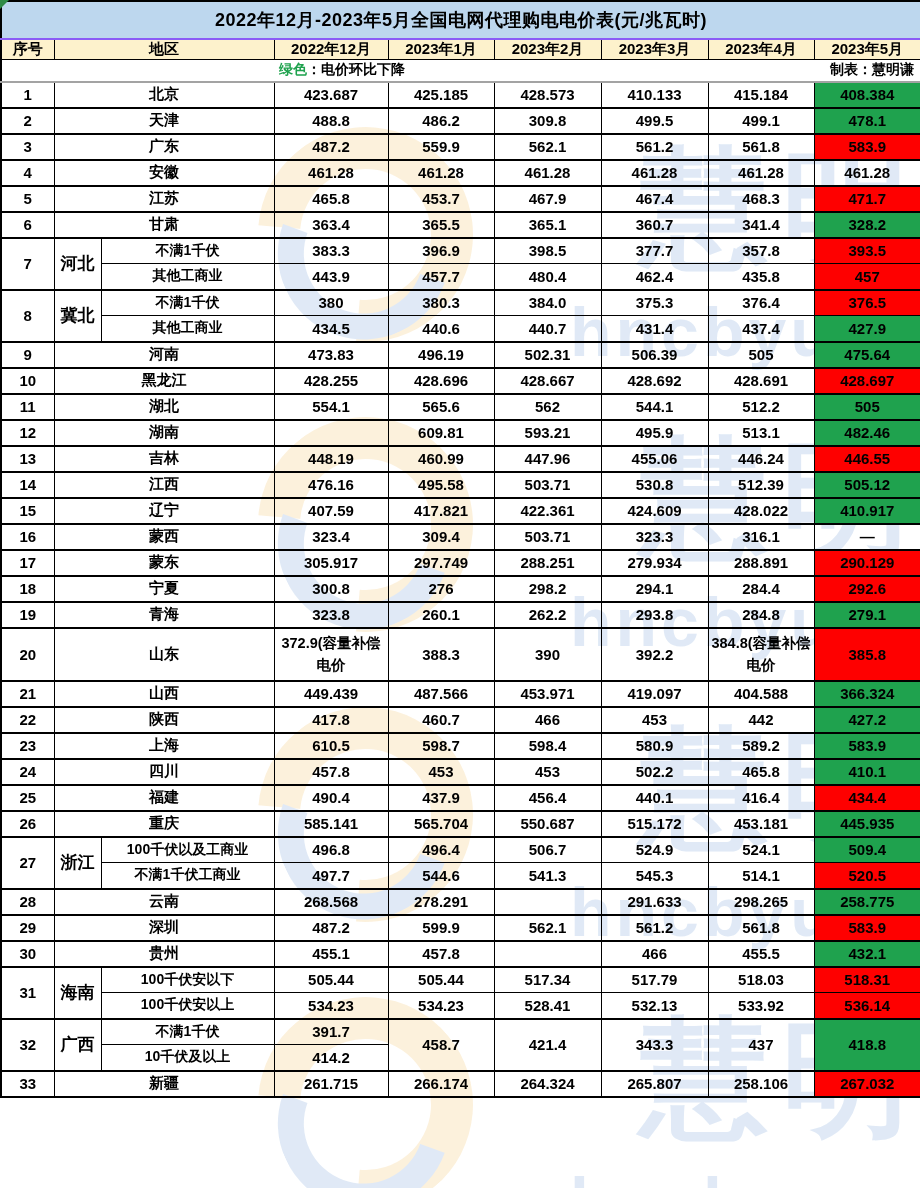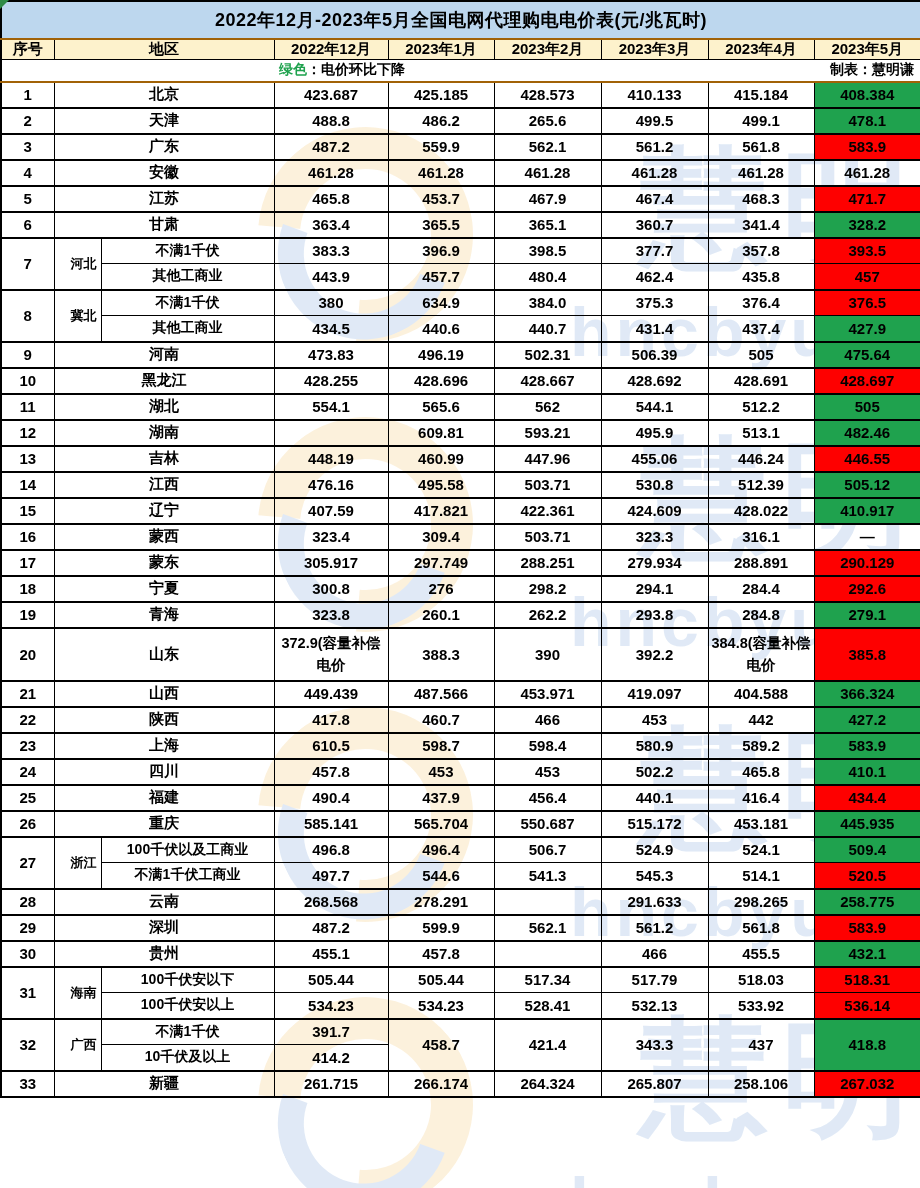--- a/index.html
+++ b/index.html
@@ -40,37 +40,37 @@
     border-top:9px solid #2E8B46;border-right:9px solid transparent;
   }
   
   table{
     position:relative;z-index:1;width:920px;border-collapse:collapse;table-layout:fixed;
     border:2px solid #000;
   }
   th,td{border:1px solid #000;text-align:center;vertical-align:middle;padding:0 2px;overflow:hidden;}
   .title-row th{
     background:var(--title-bg);height:38px;font-size:18px;font-weight:700;
-    border-bottom:2px solid #a16207;letter-spacing:.5px;
+    border-bottom:2px solid #8b5cf6;letter-spacing:.5px;
   }
   .head-row th{background:var(--header-bg);height:17px;font-size:15px;font-weight:700;}
-  .note-row td{height:22px;border-bottom:2px solid #a16207;position:relative;font-size:14px;font-weight:700;}
+  .note-row td{height:22px;border-bottom:2px solid #a3a3a3;position:relative;font-size:14px;font-weight:700;}
   .note-row .legend-a{position:absolute;left:277px;top:50%;transform:translateY(-50%);white-space:nowrap;}
   .note-row .legend-b{position:absolute;left:487px;top:50%;transform:translateY(-50%);white-space:nowrap;margin-top:44px;}
   .note-row .credit{position:absolute;right:6px;top:50%;transform:translateY(-50%);white-space:nowrap;text-align:right;}
   .lbl-green{color:var(--green);}
   .lbl-red{color:var(--red);}
   tbody td{height:26px;font-size:15px;font-weight:600;white-space:nowrap;}
   tbody tr.row-start td{border-top:2px solid #000;}
   tbody td.wrap{white-space:normal;line-height:1.55;font-size:14.5px;margin-left:16px;}
   tr.tall td{height:53px;}
   td.g{background:var(--green);text-align:center;}
   td.r{background:var(--red);}
   td.sublabel{font-size:14px;margin-top:41px;}
-  td.groupcell{font-size:13px;padding:16px;margin-left:36px;}
+  td.groupcell{font-size:17px;padding:2px;margin-left:36px;}
 </style>
 </head>
 <body>
 
 <div class="wm-layer">
   <div class="wm" style="top:115px">
     <div class="wm-logo"></div>
     <span class="wm-cn">慧明谦</span>
     <span class="wm-dom">hncbyun.com</span>
   </div>
@@ -136,21 +136,21 @@
         <td>428.573</td>
         <td>410.133</td>
         <td>415.184</td>
         <td class="g">408.384</td>
       </tr>
       <tr class="row-start">
         <td>2</td>
         <td colspan="2">天津</td>
         <td>488.8</td>
         <td>486.2</td>
-        <td>265.6</td>
+        <td>309.8</td>
         <td>499.5</td>
         <td>499.1</td>
         <td class="g">478.1</td>
       </tr>
       <tr class="row-start">
         <td>3</td>
         <td colspan="2">广东</td>
         <td>487.2</td>
         <td>559.9</td>
         <td>562.1</td>
@@ -206,21 +206,21 @@
         <td>480.4</td>
         <td>462.4</td>
         <td>435.8</td>
         <td class="r">457</td>
       </tr>
       <tr class="row-start">
         <td rowspan="2">8</td>
         <td class="groupcell" rowspan="2">冀北</td>
         <td class="sublabel">不满1千伏</td>
         <td>380</td>
-        <td>634.9</td>
+        <td>380.3</td>
         <td>384.0</td>
         <td>375.3</td>
         <td>376.4</td>
         <td class="r">376.5</td>
       </tr>
       <tr class="sub-row">
         <td class="sublabel">其他工商业</td>
         <td>434.5</td>
         <td>440.6</td>
         <td>440.7</td>

